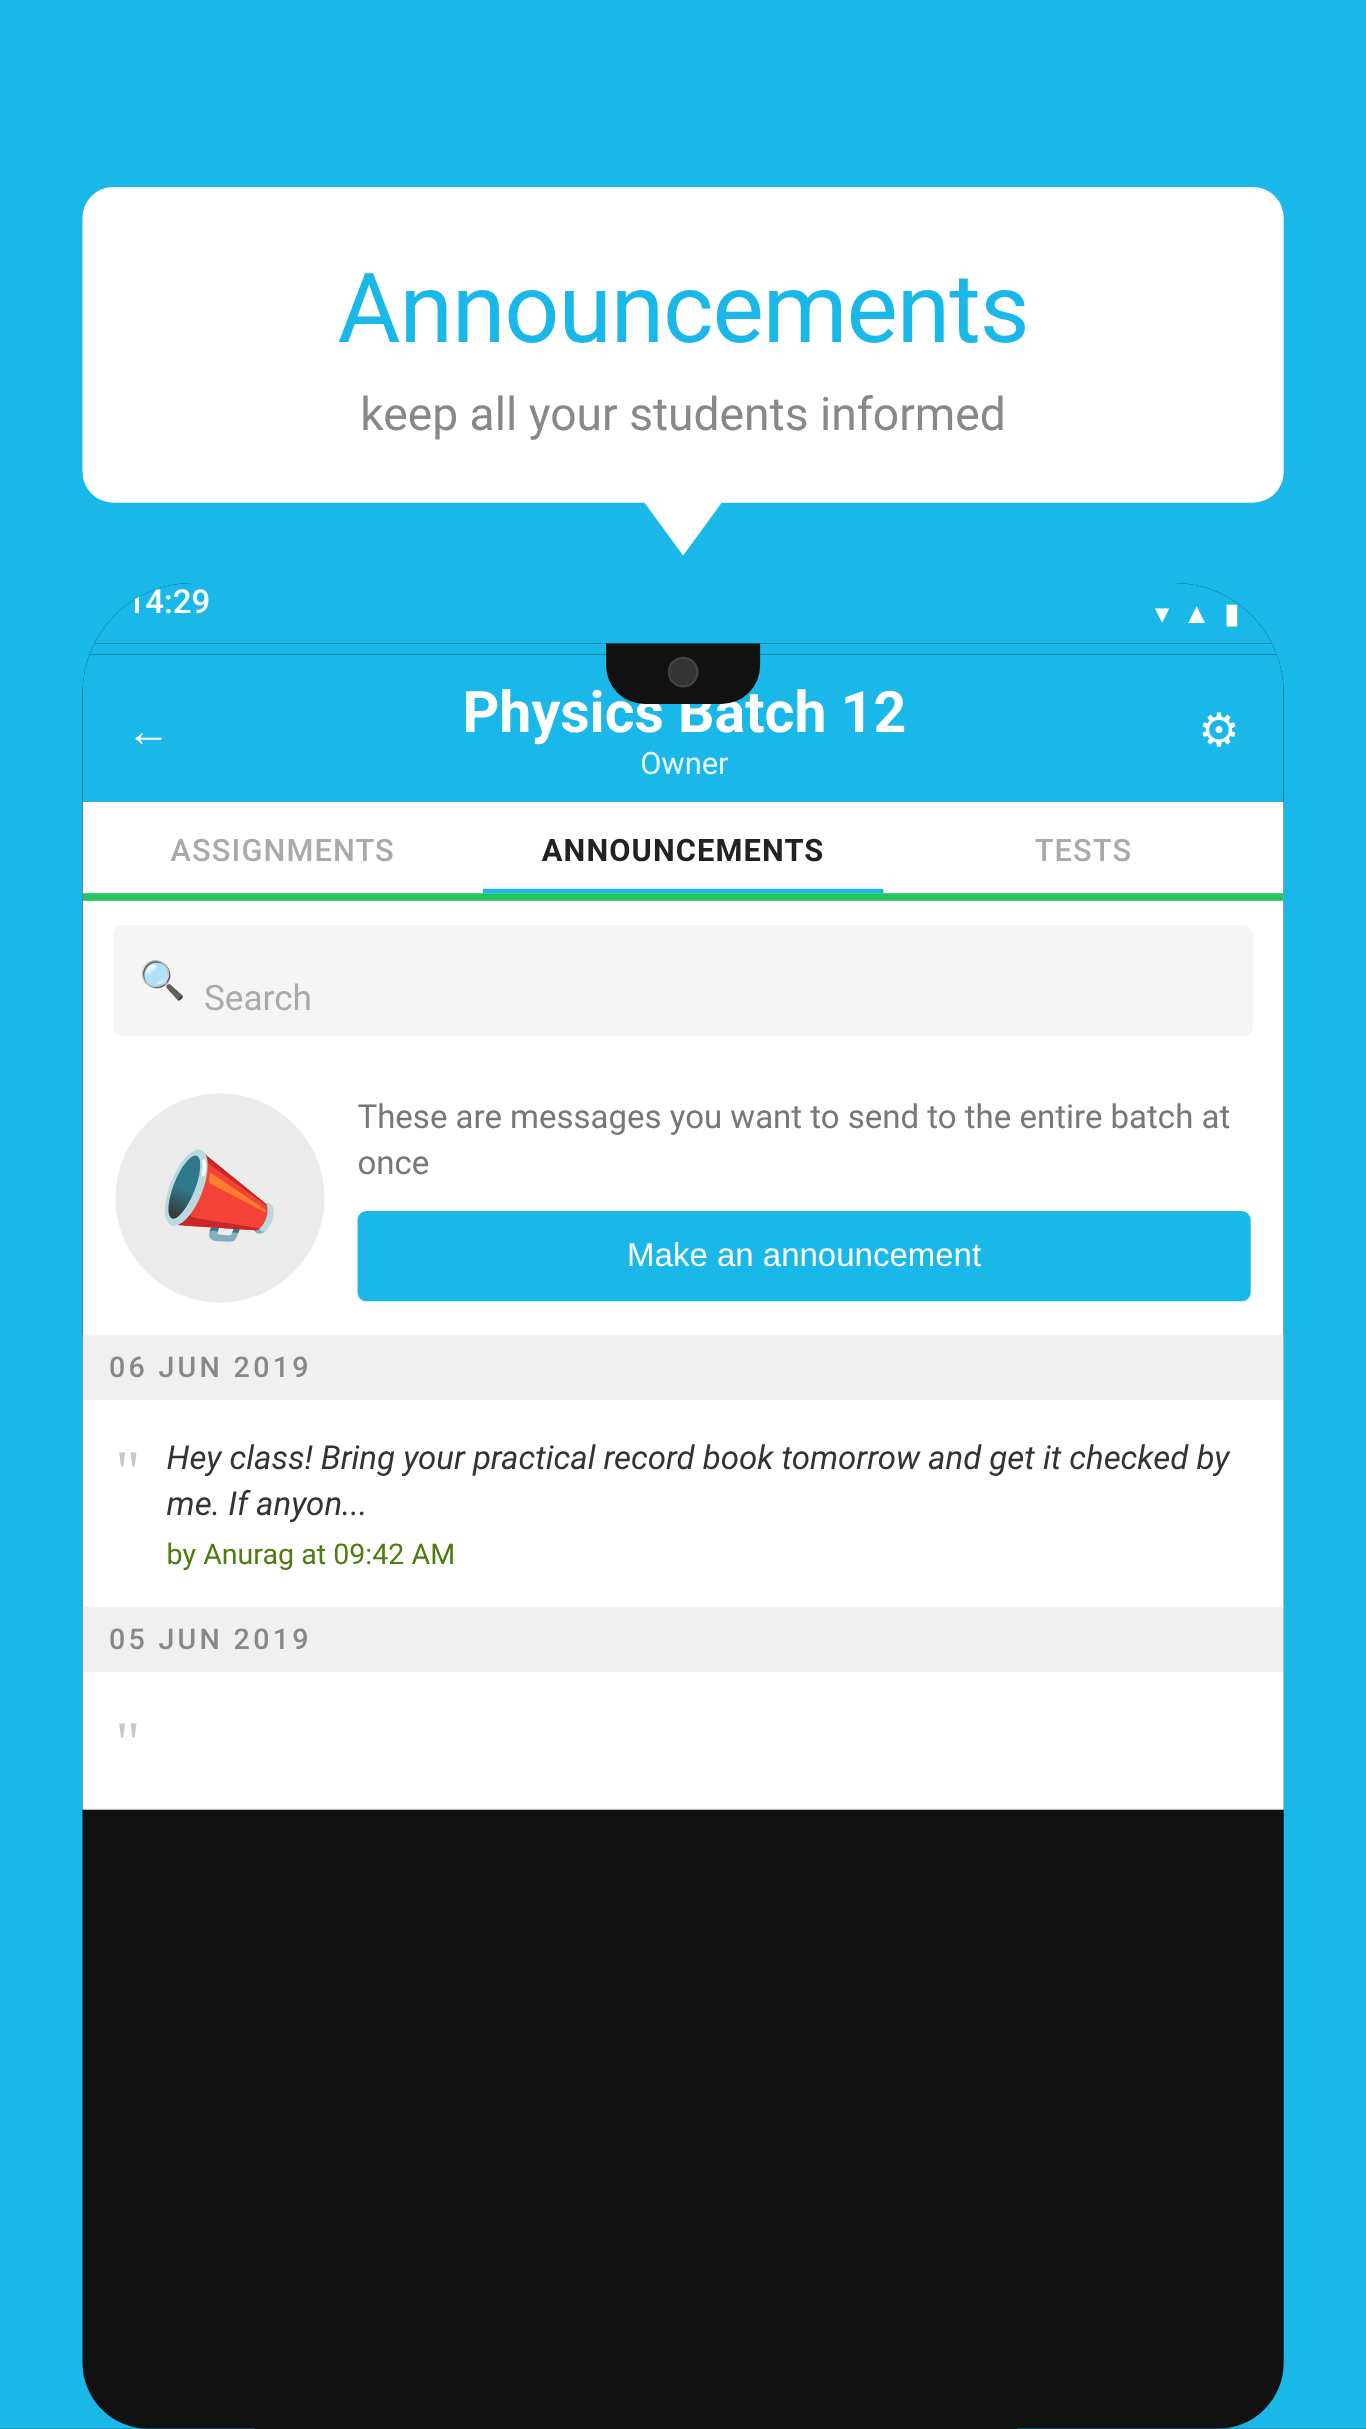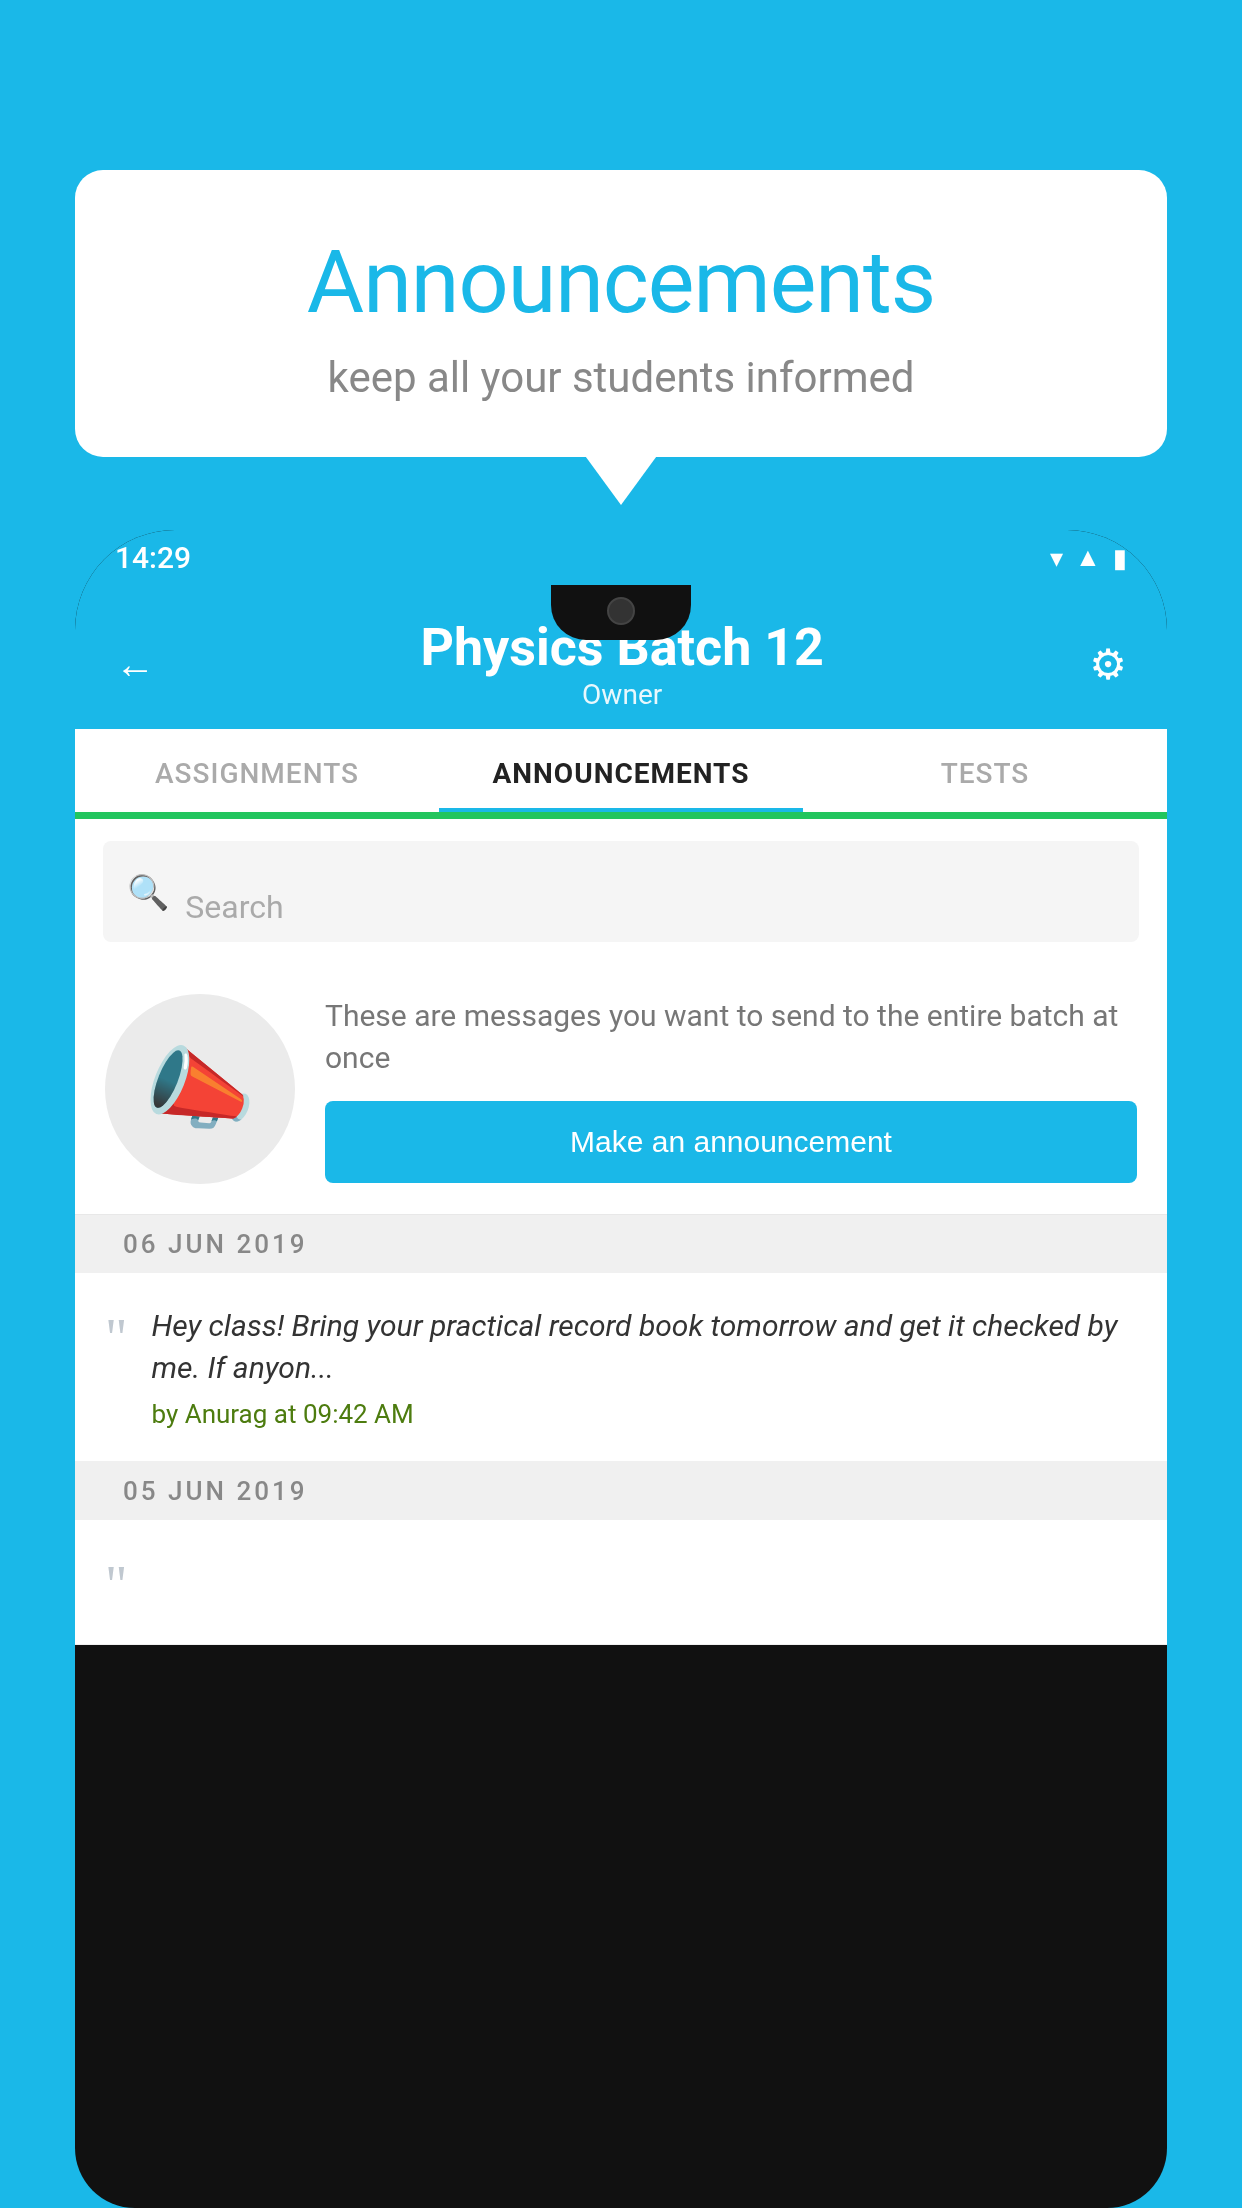--- a/index.html
+++ b/index.html
@@ -93,21 +93,20 @@
       height: 28px;
       background: #333;
       border-radius: 50%;
       border: 2px solid #444;
     }
 
     .status-bar {
       background: #1ab8e8;
       height: 55px;
       display: flex;
-      align-items: center;
       justify-content: space-between;
       padding: 0 40px;
       gap: 36px;
     }
 
     .status-time {
       color: white;
       font-size: 30px;
       font-weight: 500;
     }
@@ -259,21 +258,21 @@
       padding: 24px 36px;
       font-size: 30px;
       font-weight: 500;
       cursor: pointer;
       width: 100%;
     }
 
     
     .date-section {
       background: #f0f0f0;
-      padding: 14px 48px;
+      padding: 14px 24px;
     }
 
     .date-label {
       color: #888;
       font-size: 26px;
       letter-spacing: 3px;
       font-weight: 500;
     }
 
     

